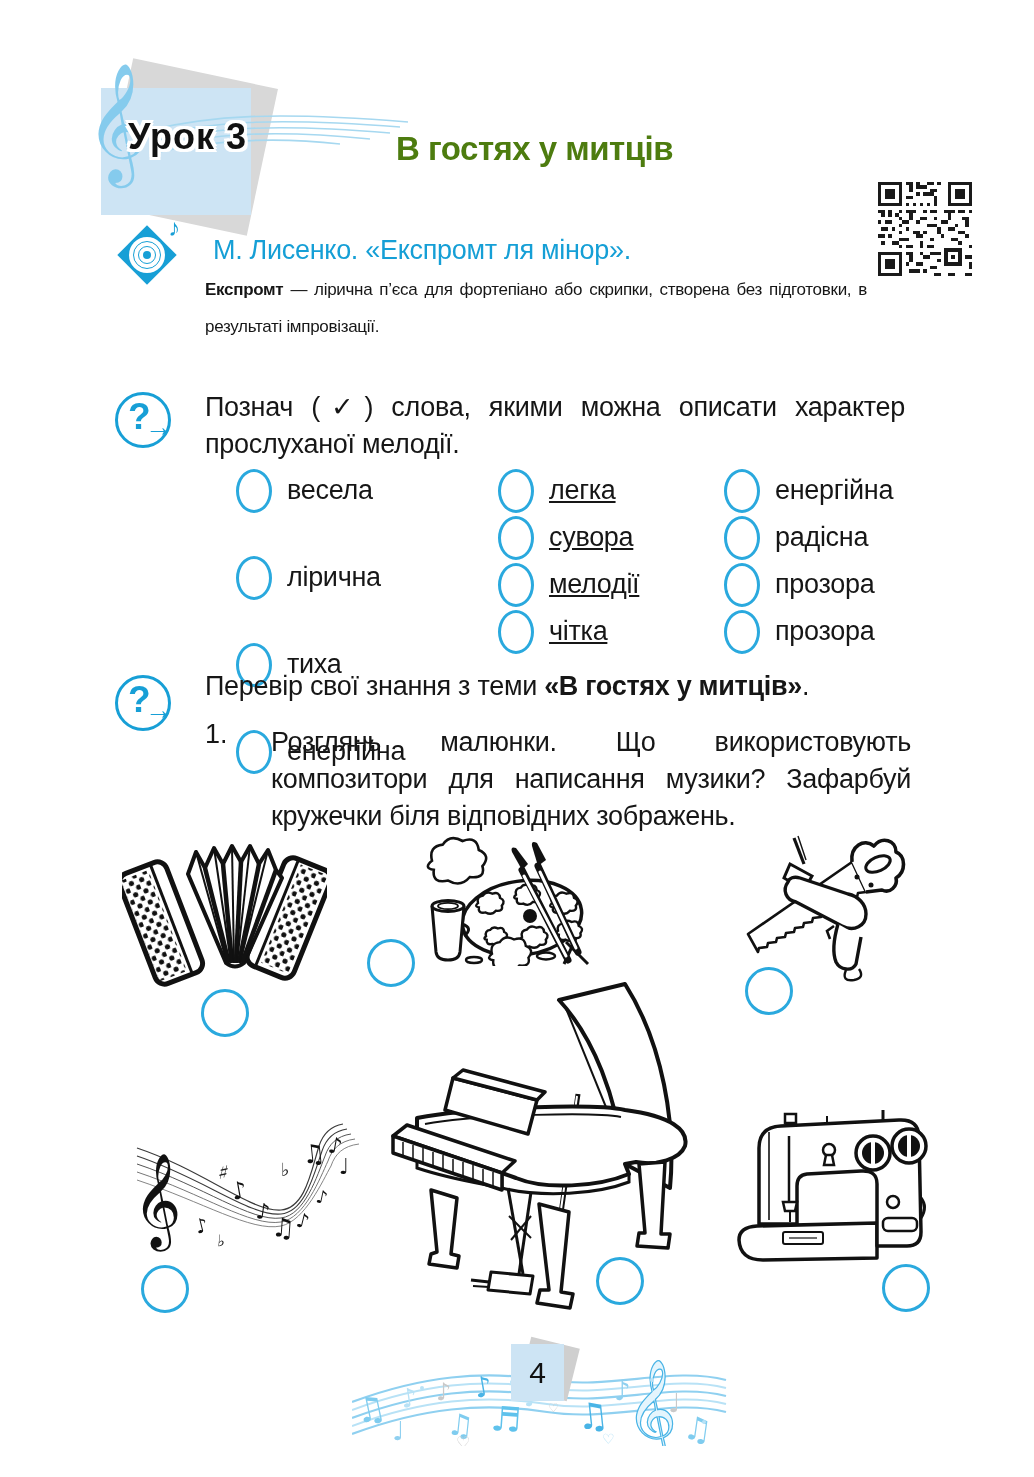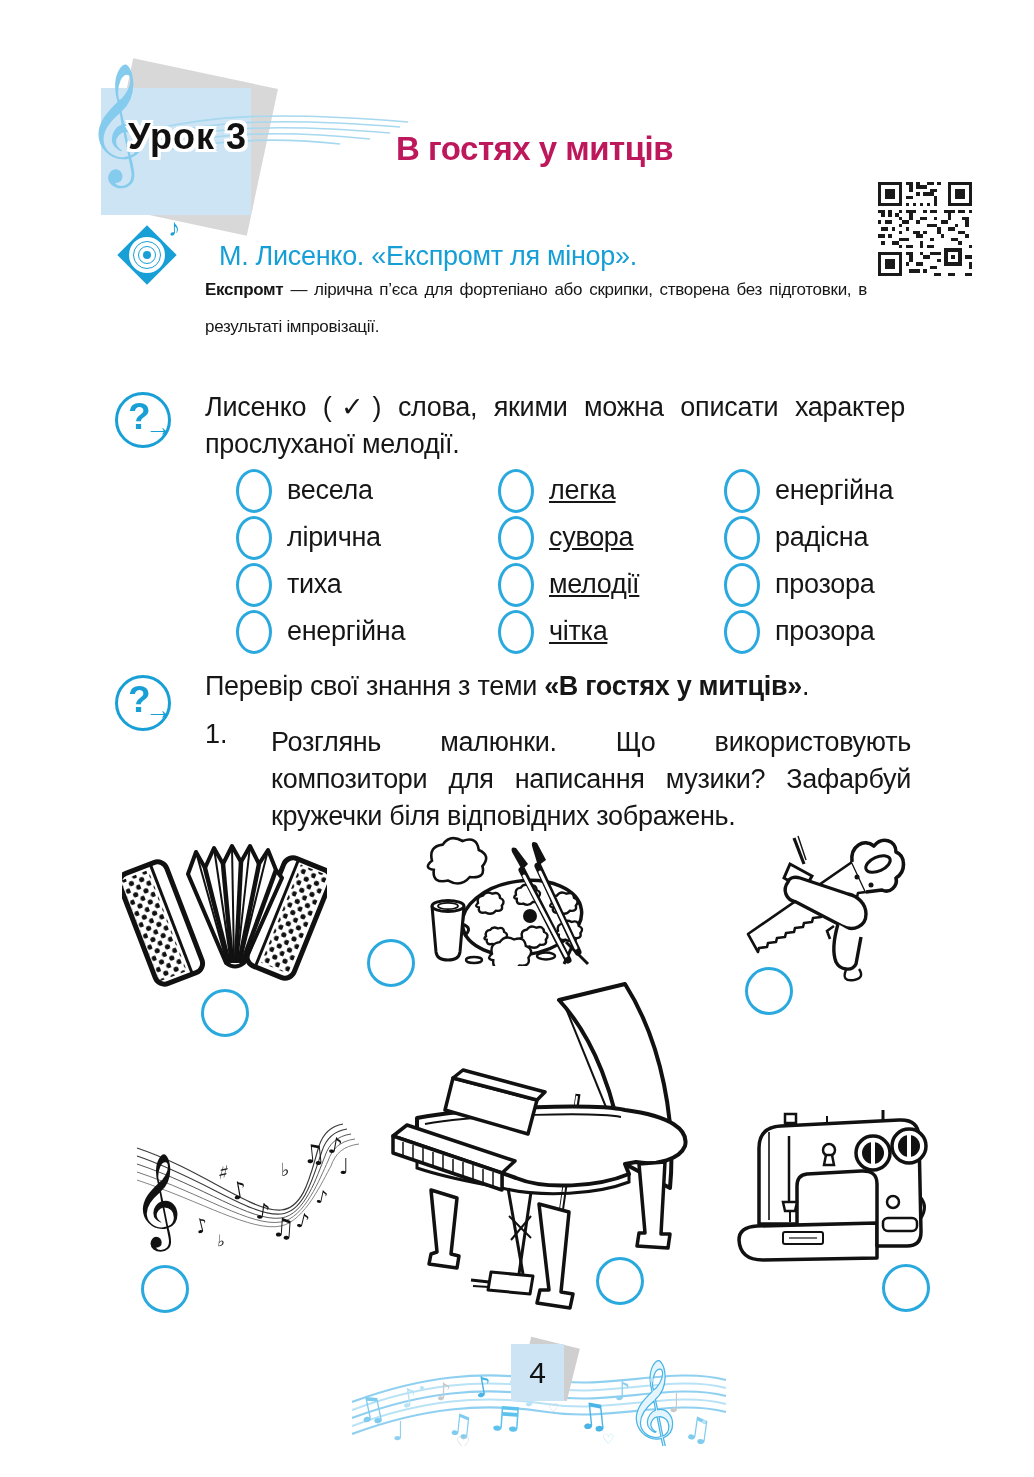--- a/index.html
+++ b/index.html
@@ -7,47 +7,47 @@
         font-family:"Liberation Sans",sans-serif;color:#161616;}
   .abs{position:absolute;}
 
   
   .gray-sq{left:116px;top:72px;width:148px;height:150px;background:#d8d8d8;transform:rotate(12deg);}
   .blue-sq{left:101px;top:88px;width:150px;height:127px;background:#cde4f4;}
   .clef-big{left:86px;top:70px;font-size:104px;line-height:1;color:#85cbed;font-family:"DejaVu Sans",sans-serif;}
   .swoosh{left:150px;top:96px;}
   .lesson{left:128px;top:116px;font-size:36px;font-weight:700;color:#111;letter-spacing:1px;
           text-shadow:-3px -3px 0 #fff,3px -3px 0 #fff,-3px 3px 0 #fff,3px 3px 0 #fff,0 3px 0 #fff,3px 0 0 #fff,-3px 0 0 #fff,0 -3px 0 #fff;}
-  .title{left:396px;top:130px;font-size:33px;font-weight:700;color:#be185d;letter-spacing:-0.5px;margin:0;}
+  .title{left:396px;top:130px;font-size:33px;font-weight:700;color:#4d7c0f;letter-spacing:-0.5px;margin:0;}
   .qr{left:874px;top:178px;}
 
   
   .listen-icon{left:112px;top:220px;width:70px;height:70px;}
   .diamond{position:absolute;left:14px;top:14px;width:42px;height:42px;background:#179fd6;transform:rotate(45deg);}
   .vinyl{position:absolute;left:17px;top:17px;width:36px;height:36px;background:#fff;border-radius:50%;}
   .groove{position:absolute;left:4px;top:4px;width:26px;height:26px;border:1.5px solid #179fd6;border-radius:50%;}
   .groove2{position:absolute;left:9px;top:9px;width:16px;height:16px;border:1px solid #179fd6;border-radius:50%;}
   .vdot{position:absolute;left:14px;top:14px;width:8px;height:8px;background:#179fd6;border-radius:50%;}
   .lnote{position:absolute;right:2px;top:-6px;font-size:24px;color:#179fd6;
          text-shadow:-2px 0 0 #fff,2px 0 0 #fff,0 -2px 0 #fff,0 2px 0 #fff;}
-  .listen-cap{left:205px;top:227px;font-size:27px;color:#159fd6;margin:14px;letter-spacing:-0.3px;}
+  .listen-cap{left:205px;top:227px;font-size:27px;color:#159fd6;margin:8px;letter-spacing:-0.3px;}
 
   
   .definition{left:205px;top:271px;width:662px;margin:0;font-size:17px;line-height:37px;text-align:justify;letter-spacing:-0.3px;}
   .taskp{left:205px;top:389px;width:700px;margin:0;font-size:27px;line-height:37px;text-align:justify;letter-spacing:-0.3px;}
 
   .qicon{width:50px;height:50px;border:3.5px solid #179fd6;border-radius:50%;}
   .qicon .qmark{position:absolute;left:10px;top:1px;font-size:37px;font-weight:700;color:#179fd6;}
   .qicon .qarrow{position:absolute;right:-4px;top:17px;font-size:27px;font-weight:700;color:#179fd6;}
   #qicon1{left:115px;top:392px;}
   #qicon2{left:115px;top:675px;}
 
   
   .wcol{top:467px;display:flex;flex-direction:column;}
-  #wcol1{left:236px;} #wcol2{left:498px;text-decoration:underline;} #wcol3{left:724px;text-align:right;}
+  #wcol1{left:236px;gap:40px;} #wcol2{left:498px;text-decoration:underline;} #wcol3{left:724px;text-align:right;}
   .witem{height:47px;display:flex;align-items:center;}
   .oval{width:30px;height:38px;border:3px solid #2aa9de;border-radius:50%;margin-right:15px;flex:none;background:#fff;}
   .wlabel{font-size:27px;letter-spacing:-0.3px;}
 
   .review{left:205px;top:671px;margin:0;font-size:27px;white-space:nowrap;letter-spacing:-0.3px;}
   .t1num{left:205px;top:716px;font-size:27px;line-height:37px;}
   .t1text{left:263px;top:716px;width:640px;margin:8px;font-size:27px;line-height:37px;text-align:justify;letter-spacing:-0.3px;}
 
   
   .pic{position:absolute;}
@@ -120,21 +120,21 @@
     <span class="lnote">♪</span>
   </div>
   <p class="abs listen-cap">М. Лисенко. «Експромт ля мінор».</p>
 
   <p class="abs definition"><b>Експромт</b><span> — лірична п’єса для фортепіано або скрипки, створена без підготовки, в результаті імпровізації.</span></p>
 
   <div class="abs qicon" id="qicon1">
     <span class="qmark">?</span>
     <span class="qarrow">→</span>
   </div>
-  <p class="abs taskp">Лисенко (✓) слова, якими можна описати характер прослуханої мелодії.</p>
+  <p class="abs taskp">Познач (✓) слова, якими можна описати характер прослуханої мелодії.</p>
 
   <div class="abs wcol" id="wcol1">
     <div class="witem">
         <span class="oval"></span>
         <span class="wlabel">весела</span>
       </div>
     <div class="witem">
         <span class="oval"></span>
         <span class="wlabel">лірична</span>
       </div>

